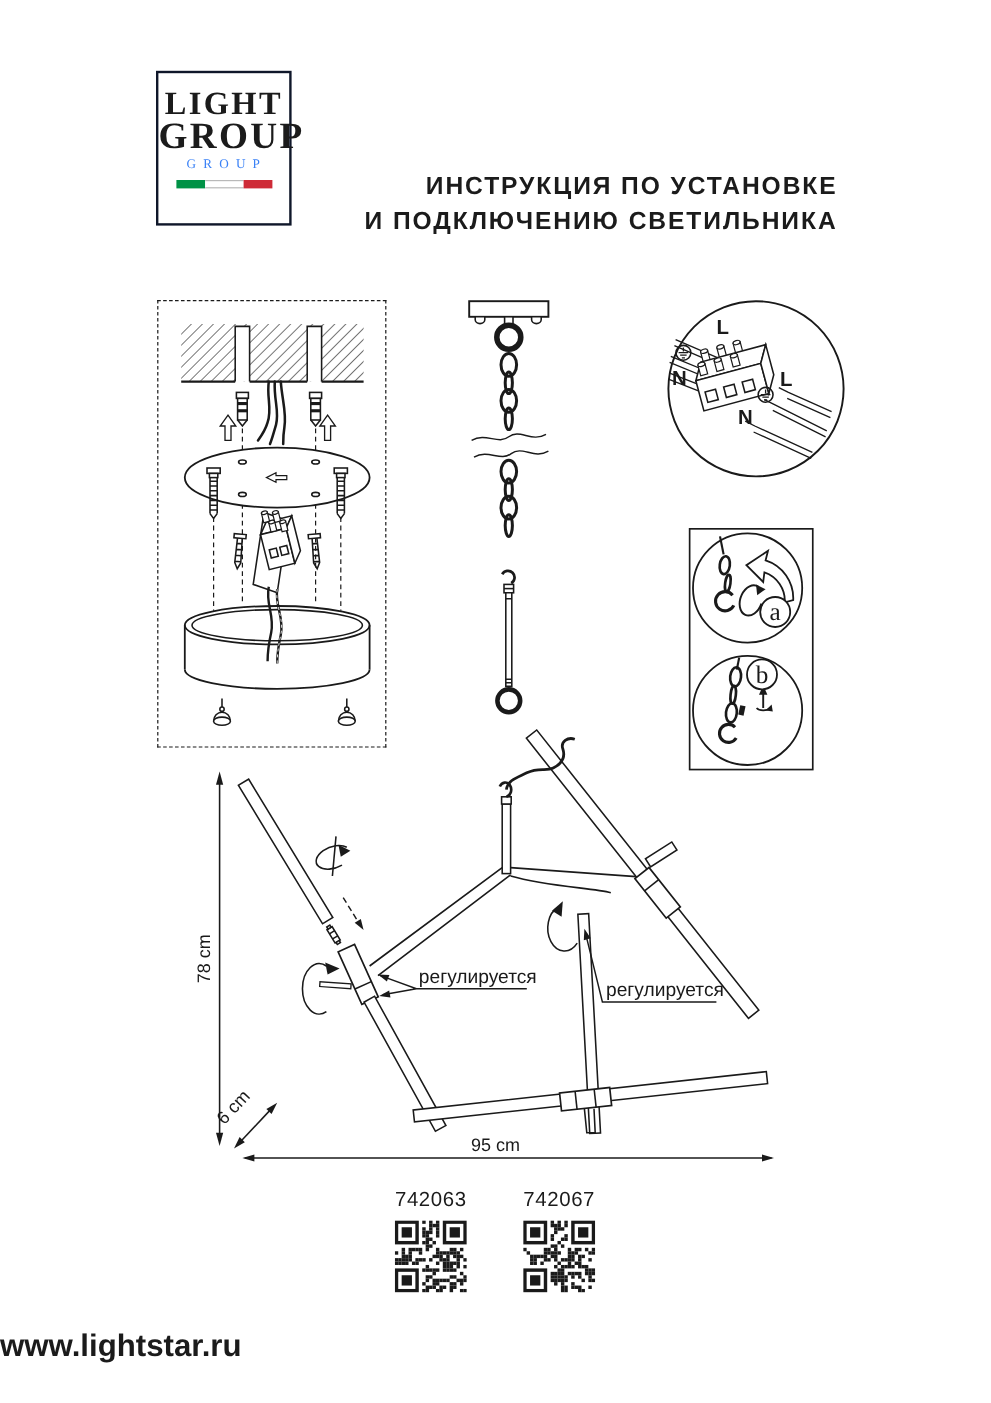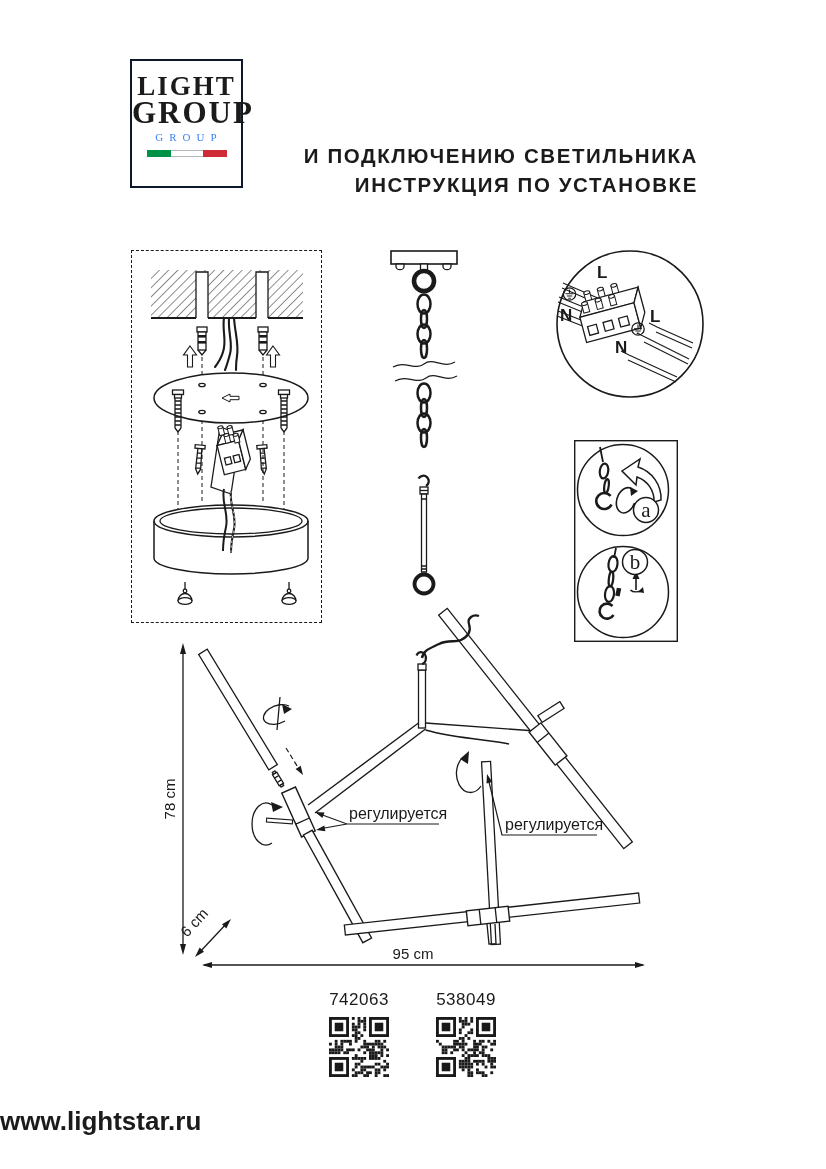--- a/index.html
+++ b/index.html
@@ -56,22 +56,22 @@
     <div class="logo-star">GROUP</div>
     <div class="logo-group">GROUP</div>
     <div class="logo-flag">
       <span class="fg"></span>
         <span class="fw"></span>
         <span class="fr"></span>
     </div>
   </div>
 
   <div class="instruction-block">
+    <div>ИНСТРУКЦИЯ ПО УСТАНОВКЕ</div>
     <div>И ПОДКЛЮЧЕНИЮ СВЕТИЛЬНИКА</div>
-    <div>ИНСТРУКЦИЯ ПО УСТАНОВКЕ</div>
   </div>
 
   <div class="fig install-box">
     <svg viewBox="0 0 191 373" width="191" height="373">
       <defs>
         <pattern id="hatch" width="6.5" height="6.5" patternUnits="userSpaceOnUse" patternTransform="rotate(45)">
           <line x1="0" y1="0" x2="0" y2="6.5" stroke="#1a1a1a" stroke-width="1"></line>
         </pattern>
       </defs>
 
@@ -571,21 +571,21 @@
         <rect x="57.14" y="57.14" width="2.86" height="2.86" fill="#1a1a1a"></rect>
         <rect x="1.43" y="1.43" width="17.14" height="17.14" fill="none" stroke="#1a1a1a" stroke-width="2.86"></rect>
         <rect x="5.71" y="5.71" width="8.57" height="8.57" fill="#1a1a1a"></rect>
         <rect x="41.43" y="1.43" width="17.14" height="17.14" fill="none" stroke="#1a1a1a" stroke-width="2.86"></rect>
         <rect x="45.71" y="5.71" width="8.57" height="8.57" fill="#1a1a1a"></rect>
         <rect x="1.43" y="41.43" width="17.14" height="17.14" fill="none" stroke="#1a1a1a" stroke-width="2.86"></rect>
         <rect x="5.71" y="45.71" width="8.57" height="8.57" fill="#1a1a1a"></rect>
       </svg>
   </div>
   <div class="product p2">
-    <div class="code">538049</div>
+    <div class="code">742067</div>
     <svg class="qr" viewBox="0 0 60 60" width="60" height="60">
         <rect x="22.86" y="0.00" width="2.86" height="2.86" fill="#1a1a1a"></rect>
         <rect x="28.57" y="0.00" width="2.86" height="2.86" fill="#1a1a1a"></rect>
         <rect x="34.29" y="0.00" width="2.86" height="2.86" fill="#1a1a1a"></rect>
         <rect x="22.86" y="2.86" width="2.86" height="2.86" fill="#1a1a1a"></rect>
         <rect x="25.71" y="2.86" width="2.86" height="2.86" fill="#1a1a1a"></rect>
         <rect x="28.57" y="2.86" width="2.86" height="2.86" fill="#1a1a1a"></rect>
         <rect x="34.29" y="2.86" width="2.86" height="2.86" fill="#1a1a1a"></rect>
         <rect x="25.71" y="5.71" width="2.86" height="2.86" fill="#1a1a1a"></rect>
         <rect x="28.57" y="5.71" width="2.86" height="2.86" fill="#1a1a1a"></rect>

